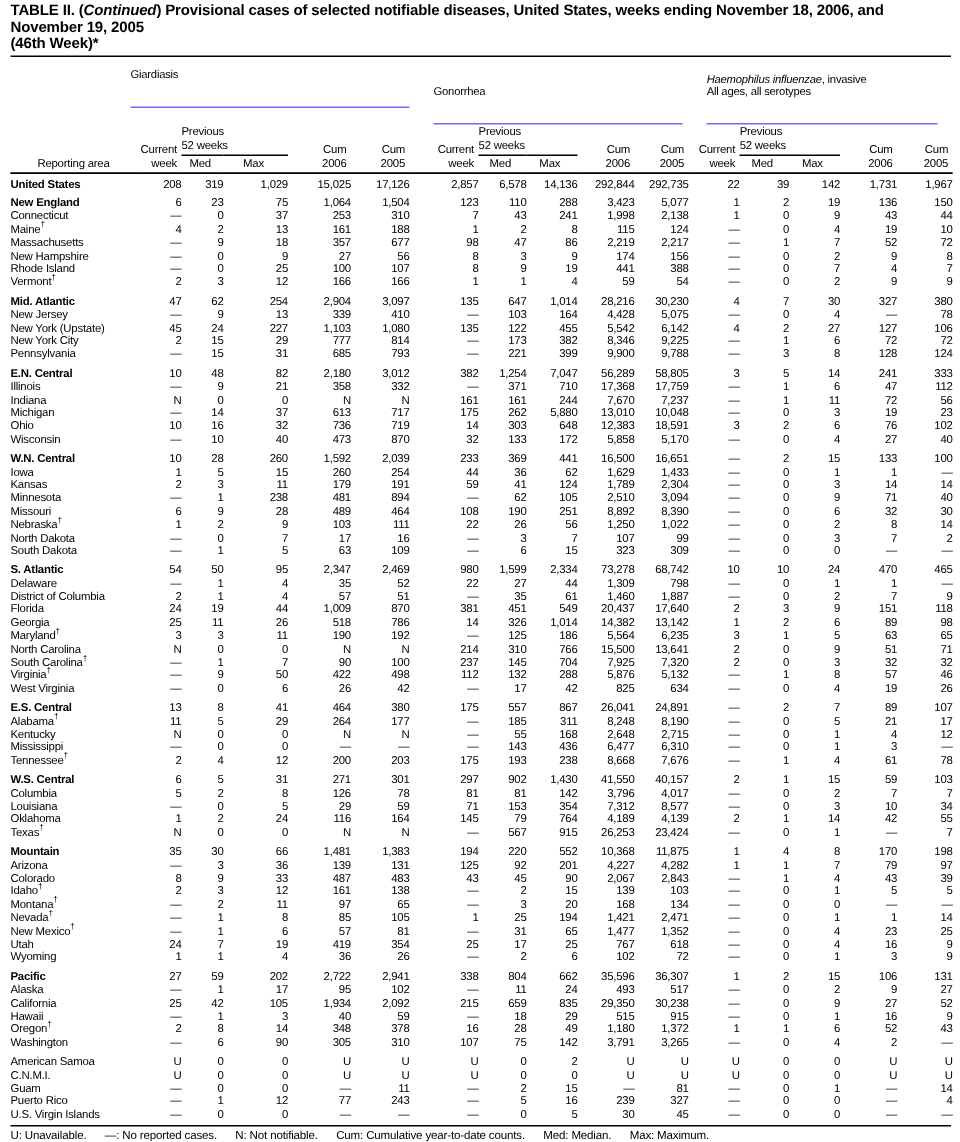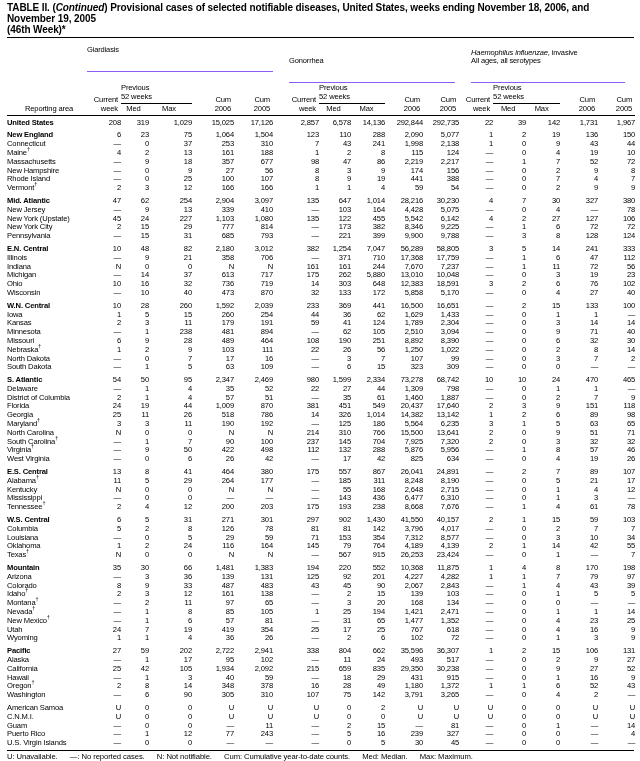--- a/index.html
+++ b/index.html
@@ -123,21 +123,21 @@
         <tr class="gap bold">
           <th>New England</th>
           <td>6</td>
           <td>23</td>
           <td>75</td>
           <td>1,064</td>
           <td>1,504</td>
           <td>123</td>
           <td>110</td>
           <td>288</td>
-          <td>2,090</td>
+          <td>3,423</td>
           <td>5,077</td>
           <td>1</td>
           <td>2</td>
           <td>19</td>
           <td>136</td>
           <td>150</td>
         </tr>
         <tr>
           <th>Connecticut</th>
           <td>—</td>
@@ -353,21 +353,21 @@
           <td>14</td>
           <td>241</td>
           <td>333</td>
         </tr>
         <tr>
           <th>Illinois</th>
           <td>—</td>
           <td>9</td>
           <td>21</td>
           <td>358</td>
-          <td>706</td>
+          <td>332</td>
           <td>—</td>
           <td>371</td>
           <td>710</td>
           <td>17,368</td>
           <td>17,759</td>
           <td>—</td>
           <td>1</td>
           <td>6</td>
           <td>47</td>
           <td>112</td>
@@ -736,21 +736,21 @@
           <th>Virginia<sup>†</sup></th>
           <td>—</td>
           <td>9</td>
           <td>50</td>
           <td>422</td>
           <td>498</td>
           <td>112</td>
           <td>132</td>
           <td>288</td>
           <td>5,876</td>
-          <td>5,956</td>
+          <td>5,132</td>
           <td>—</td>
           <td>1</td>
           <td>8</td>
           <td>57</td>
           <td>46</td>
         </tr>
         <tr>
           <th>West Virginia</th>
           <td>—</td>
           <td>0</td>
@@ -1167,21 +1167,21 @@
         <tr>
           <th>Hawaii</th>
           <td>—</td>
           <td>1</td>
           <td>3</td>
           <td>40</td>
           <td>59</td>
           <td>—</td>
           <td>18</td>
           <td>29</td>
-          <td>431</td>
+          <td>515</td>
           <td>915</td>
           <td>—</td>
           <td>0</td>
           <td>1</td>
           <td>16</td>
           <td>9</td>
         </tr>
         <tr>
           <th>Oregon<sup>†</sup></th>
           <td>2</td>

